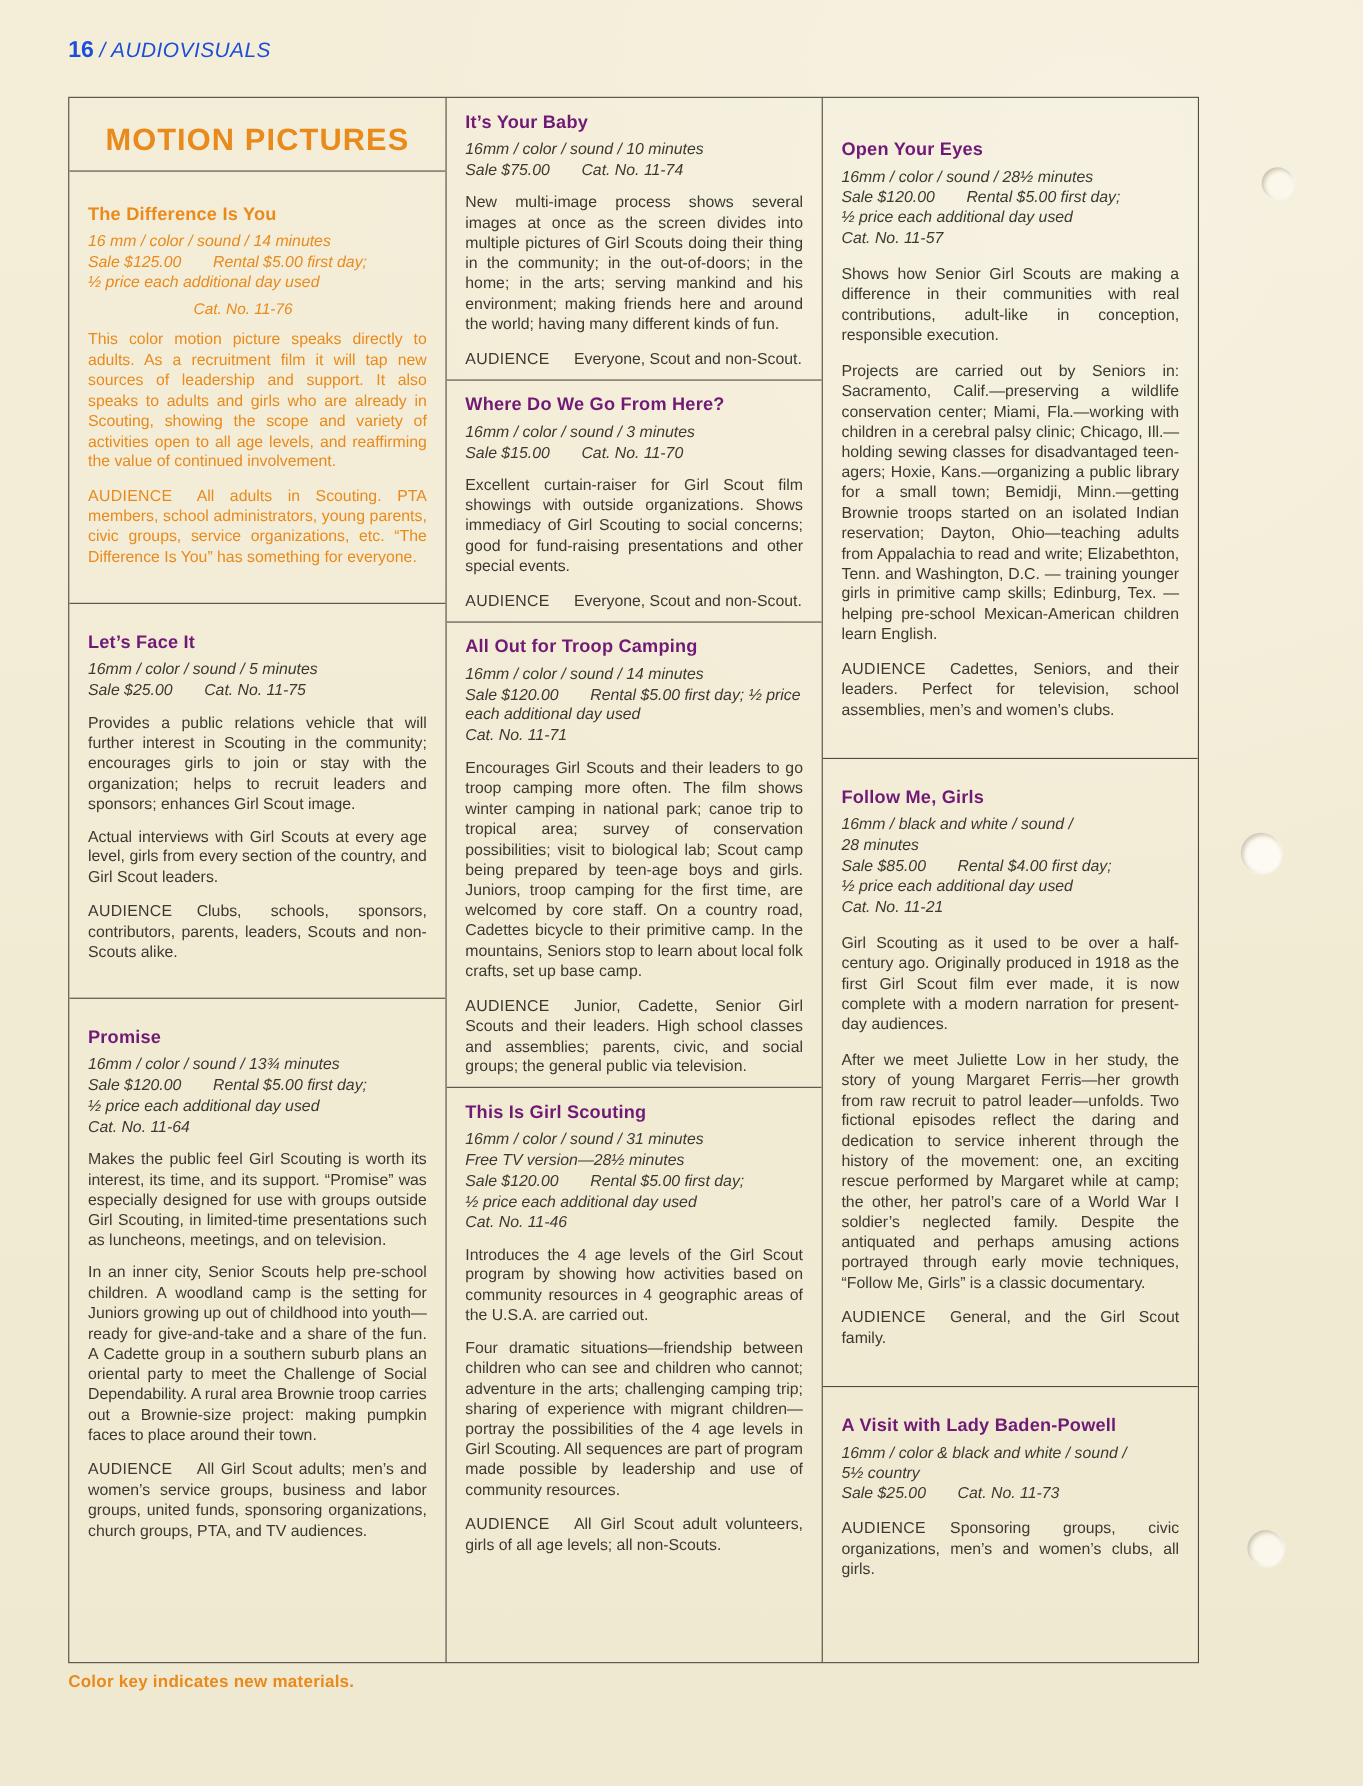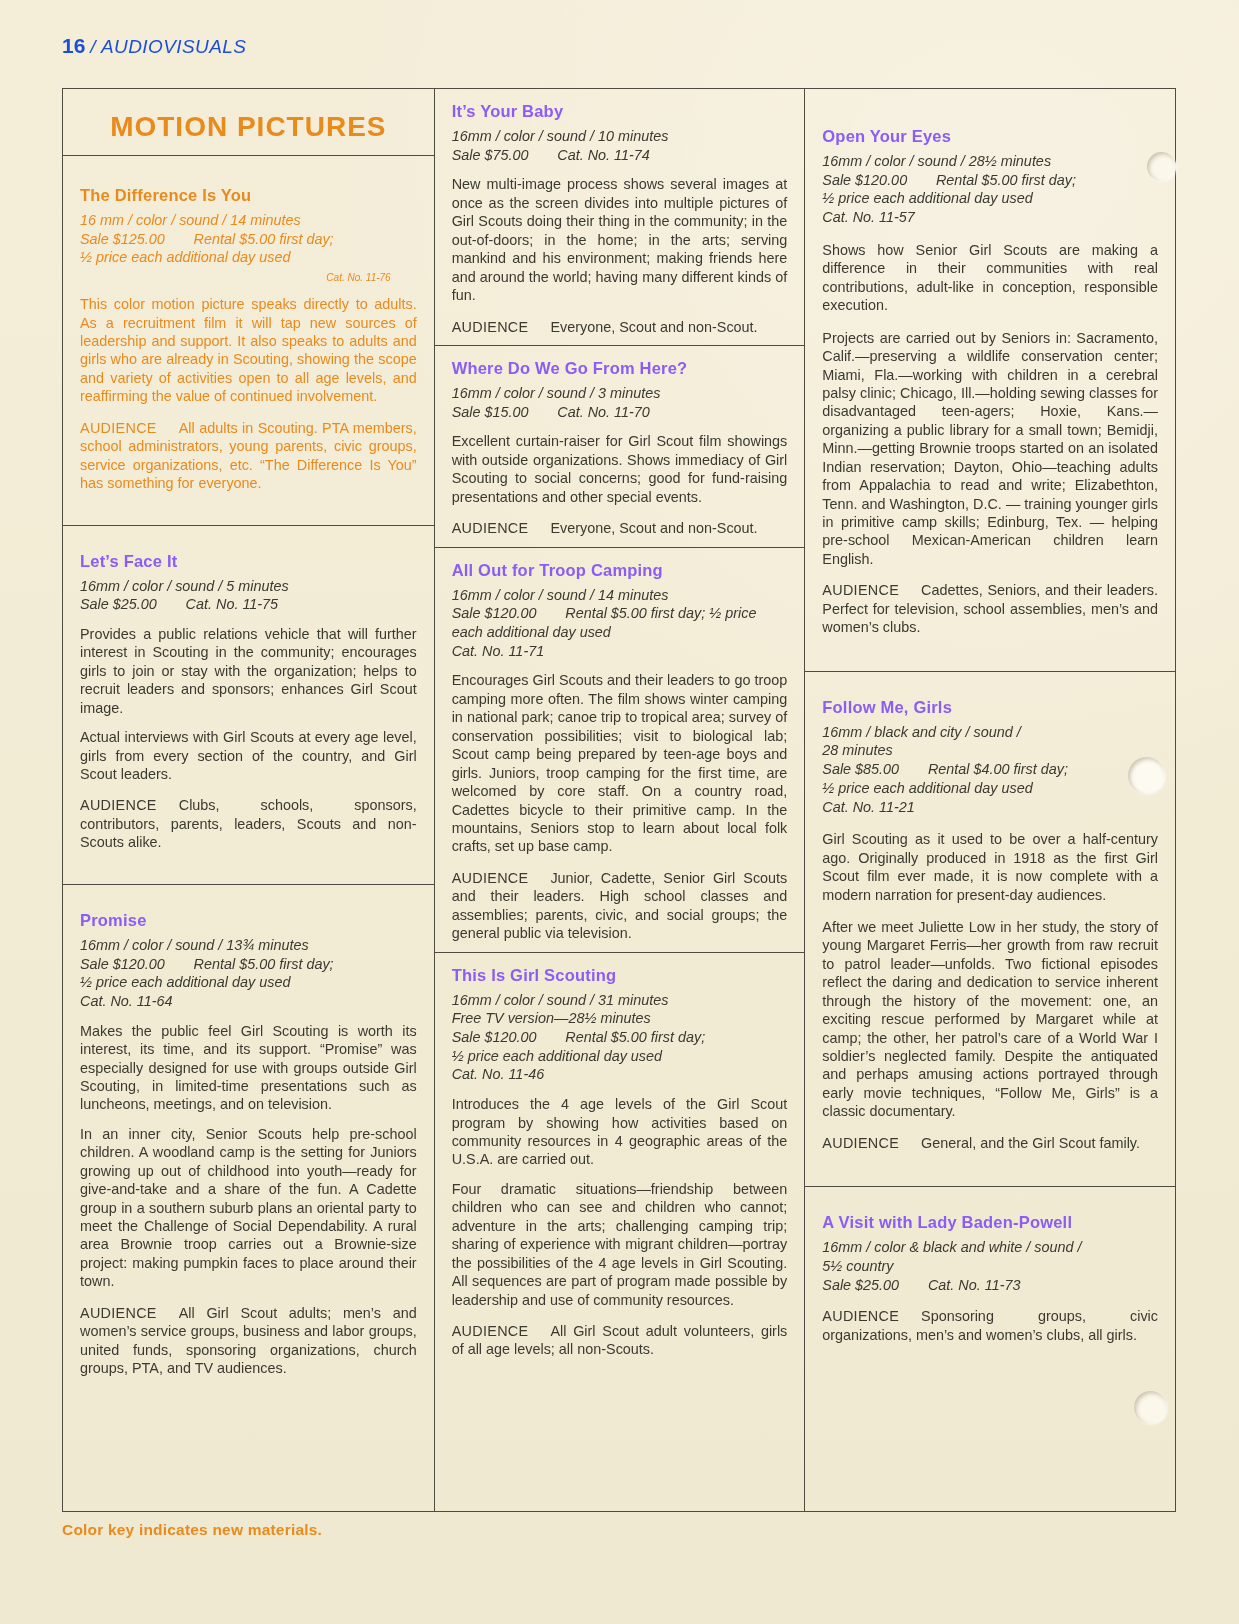--- a/index.html
+++ b/index.html
@@ -9,36 +9,36 @@
     background-image:radial-gradient(circle at 80% 12%, rgba(255,255,255,.25), rgba(255,255,255,0) 40%),
                      linear-gradient(180deg,#f4edd8 0%,#f2ebd4 60%,#f0e9d2 100%);
     font-family:"Liberation Sans", sans-serif;
     color:#3b3a31;
   }
   .folio{position:absolute;left:62px;top:34px;font-size:19px;color:#1d4ed8;}
   .folio .num{font-weight:bold;font-size:21px;}
   .folio .sec{font-style:italic;margin-left:5px;letter-spacing:.4px;}
 
   .main-box{
-    position:absolute;left:62px;top:88px;width:1114px;height:1424px;
+    position:absolute;left:62px;top:88px;width:1028px;height:1424px;
     border:1.8px solid #4e4b41;display:flex;overflow:hidden;box-sizing:border-box;
   }
   .col{width:33.333%;overflow:hidden;position:relative;box-sizing:border-box;}
   .col + .col{border-left:1.8px solid #4e4b41;}
 
   .col1-head{padding:22px 16px 12px;}
   .col1-head h2{margin:0;text-align:center;color:#e98a1d;font-size:28px;font-weight:bold;letter-spacing:1px;}
 
   .rule{border-top:1.6px solid #4e4b41;height:0;}
 
   .entry{padding:0 17px var(--pb,14px);}
-  .entry-title{font-size:16.5px;font-weight:bold;margin:var(--ts,16px) 0 4px;color:#8b5cf6;letter-spacing:.2px;}
+  .entry-title{font-size:16.5px;font-weight:bold;margin:var(--ts,16px) 0 4px;color:#701a75;letter-spacing:.2px;}
   .metas{margin:6px 0 4px;}
   .meta-line{font-style:italic;font-size:14.4px;line-height:1.3;white-space:pre-wrap;}
-  .cat-right{font-style:italic;font-size:10px;line-height:1.3;text-align:right;padding-right:26px;}
+  .cat-right{font-style:italic;font-size:14px;line-height:1.3;text-align:center;padding-right:26px;}
   .paras p{margin:11px 0 0;font-size:14.4px;line-height:1.28;text-align:justify;}
   .aud{margin:13px 0 0;font-size:14.4px;line-height:1.28;text-align:justify;}
   .aud-label{margin-right:22px;letter-spacing:.3px;}
 
   .highlight .entry-title{color:#e98a1d;margin-top:30px;}
   .highlight .meta-line,.highlight .cat-right,.highlight .paras p,.highlight .aud{color:#e98a1d;}
 
   .col[data-name="column-1"]{--ts:26px;--pb:32px;}
   .col[data-name="column-2"]{--ts:13px;--pb:9px;}
   .col[data-name="column-3"]{--ts:26px;--pb:34px;}
@@ -187,21 +187,21 @@
     <div class="paras" data-name="film-description">
             <p data-name="film-paragraph">Shows how Senior Girl Scouts are making a difference in their communities with real contributions, adult-like in conception, responsible execution.</p>
             <p data-name="film-paragraph">Projects are carried out by Seniors in: Sacramento, Calif.—preserving a wildlife conservation center; Miami, Fla.—working with children in a cerebral palsy clinic; Chicago, Ill.—holding sewing classes for disadvantaged teen-agers; Hoxie, Kans.—organizing a public library for a small town; Bemidji, Minn.—getting Brownie troops started on an isolated Indian reservation; Dayton, Ohio—teaching adults from Appalachia to read and write; Elizabethton, Tenn. and Washington, D.C. — training younger girls in primitive camp skills; Edinburg, Tex. — helping pre-school Mexican-American children learn English.</p>
           </div>
     <p class="aud" data-name="film-audience"><span class="aud-label" data-name="audience-label">AUDIENCE</span><span class="aud-text" data-name="audience-text">Cadettes, Seniors, and their leaders. Perfect for television, school assemblies, men’s and women’s clubs.</span></p>
   </article>
         <div class="rule" data-name="divider-rule"></div>
         <article class="entry" data-name="film-entry">
     <h3 class="entry-title" data-name="film-title">Follow Me, Girls</h3>
     <div class="metas" data-name="film-meta">
-            <div class="meta-line" data-name="meta-line">16mm / black and city / sound /</div>
+            <div class="meta-line" data-name="meta-line">16mm / black and white / sound /</div>
             <div class="meta-line" data-name="meta-line">28 minutes</div>
             <div class="meta-line" data-name="meta-line">Sale $85.00  Rental $4.00 first day;</div>
             <div class="meta-line" data-name="meta-line">½ price each additional day used</div>
             <div class="meta-line" data-name="meta-line">Cat. No. 11-21</div>
           </div>
 
     <div class="paras" data-name="film-description">
             <p data-name="film-paragraph">Girl Scouting as it used to be over a half-century ago. Originally produced in 1918 as the first Girl Scout film ever made, it is now complete with a modern narration for present-day audiences.</p>
             <p data-name="film-paragraph">After we meet Juliette Low in her study, the story of young Margaret Ferris—her growth from raw recruit to patrol leader—unfolds. Two fictional episodes reflect the daring and dedication to service inherent through the history of the movement: one, an exciting rescue performed by Margaret while at camp; the other, her patrol’s care of a World War I soldier’s neglected family. Despite the antiquated and perhaps amusing actions portrayed through early movie techniques, “Follow Me, Girls” is a classic documentary.</p>
           </div>

